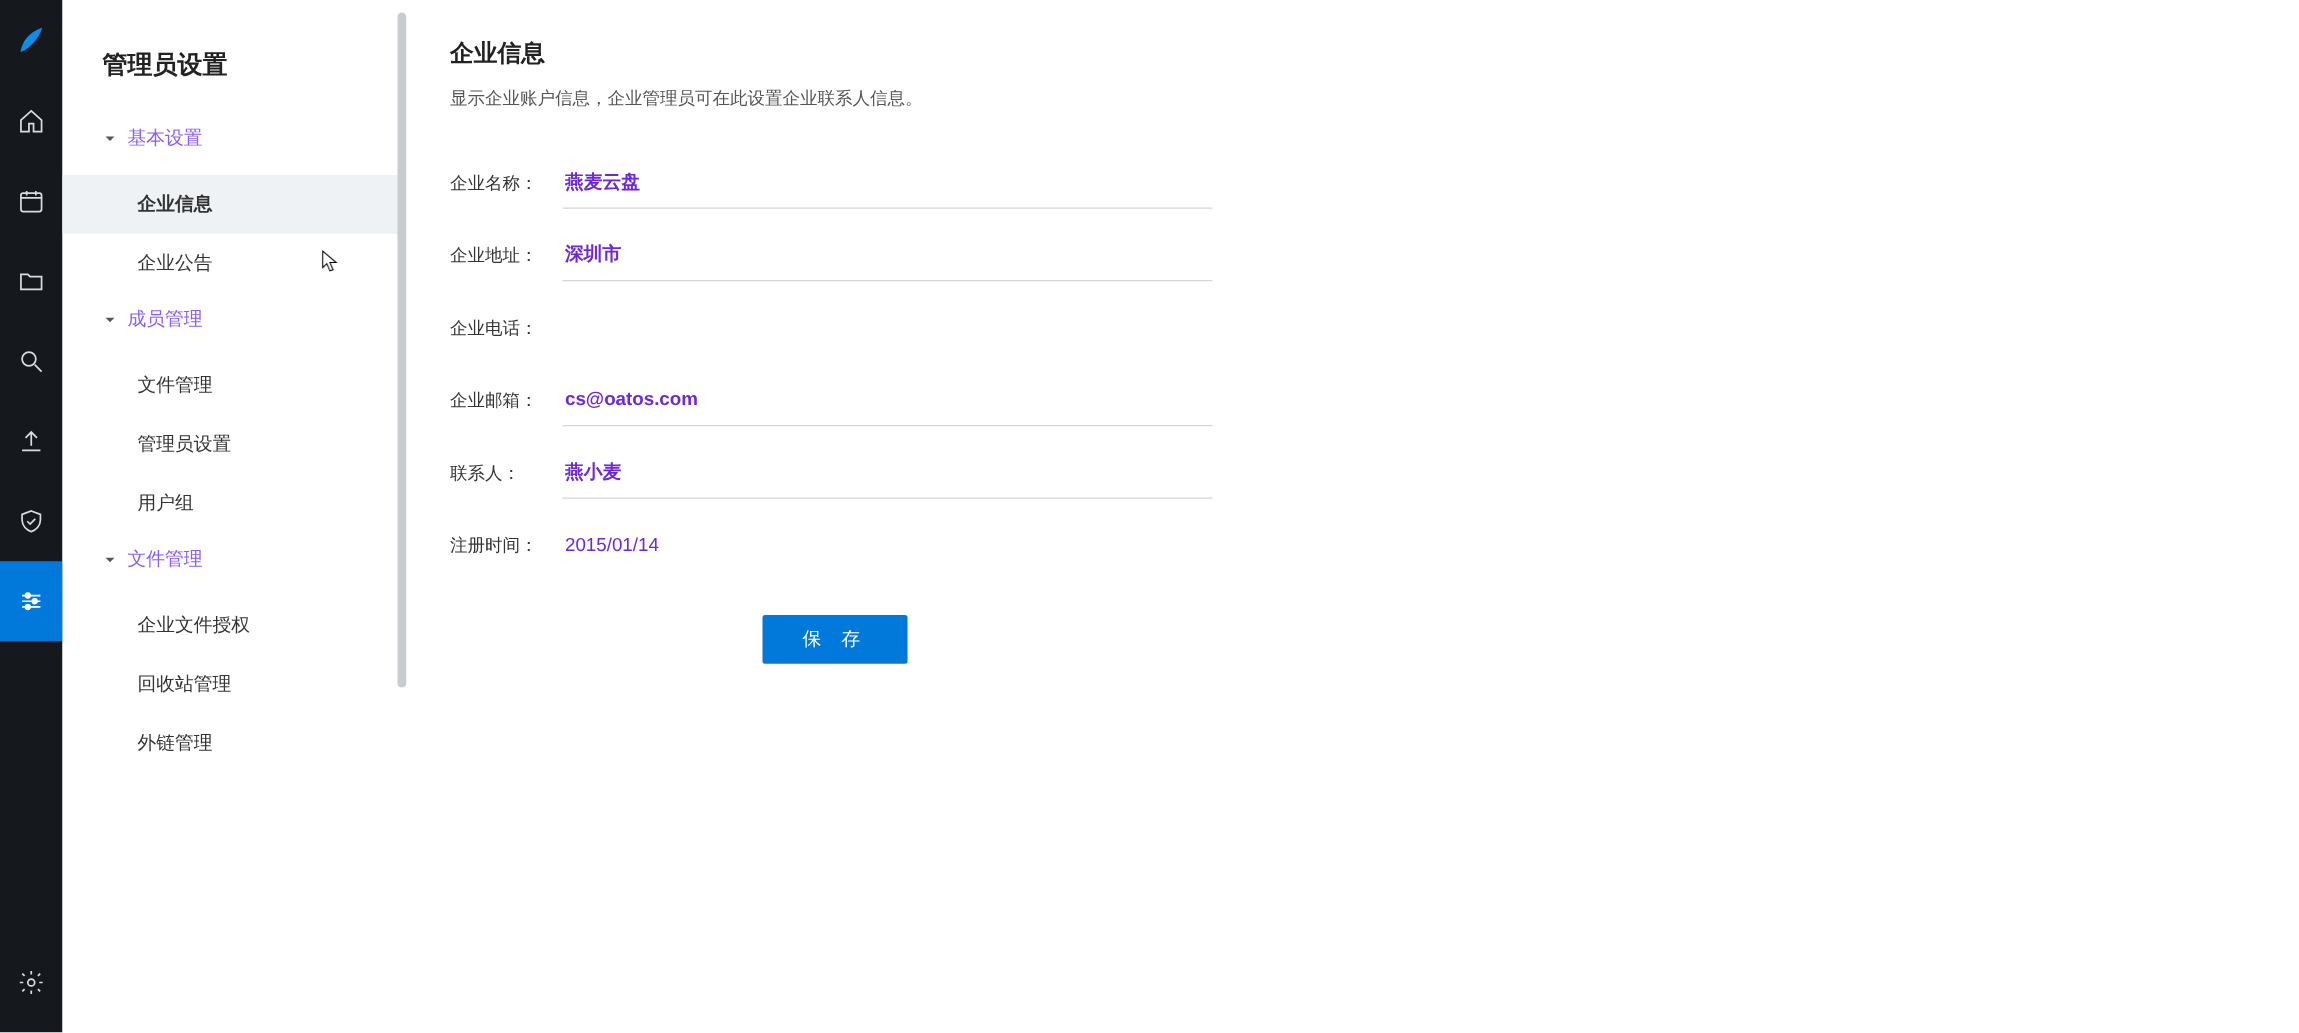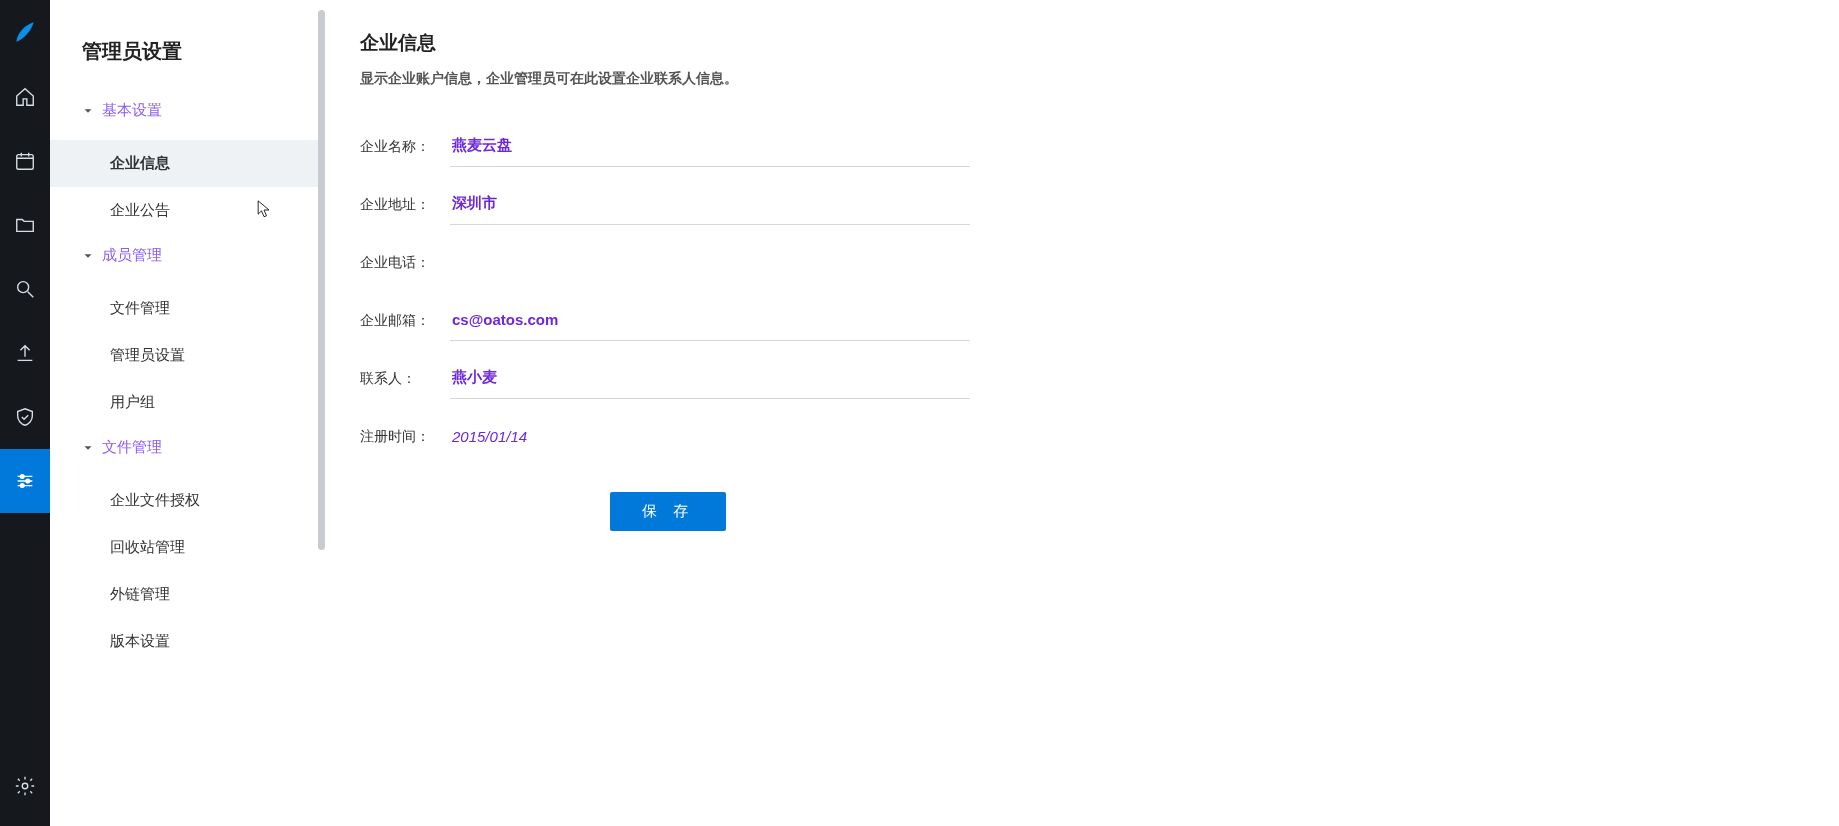--- a/index.html
+++ b/index.html
@@ -20,21 +20,21 @@
   .side-section-hdr { display: flex; align-items: center; gap: 6px; padding: 12px 0 20px 30px; color: #8b5cf6; font-size: 15px; cursor: pointer; }
   .side-section-hdr .chev { width: 16px; height: 16px; display:inline-flex; align-items:center; justify-content:center;}
   .side-section-hdr .chev svg{ width:14px; height:14px; fill:#555;}
   .side-item { padding: 14px 0 14px 60px; font-size: 15px; color: #333; cursor: pointer; }
   .side-item.active { background: #eef2f5; font-weight: 600; }
   .side::after { content:""; position:absolute; top:10px; right:-5px; width:7px; height:540px; background:#c8ccd0; border-radius:4px; }
 
   
   .main { flex: 1; padding: 30px 40px 40px 40px; overflow: auto; }
   .page-title { font-size: 19px; font-weight: 700; }
-  .page-sub { margin-top: 14px; font-size: 14px; color: #555; font-weight: bold; }
+  .page-sub { margin-top: 14px; font-size: 14px; color: #555; }
   .form { margin-top: 30px; }
   .row { display: flex; align-items: center; height: 58px; }
   .lbl { width: 90px; font-size: 14px; color: #333; }
   .field { flex: 0 0 520px; height: 40px; border: none; border-bottom: 1px solid #d6d6d6; font-size: 15px; padding: 4px 2px 6px 2px; outline: none; font-weight:600; color:#6d28d9; background:transparent; }
   .field.readonly { border-bottom: none; font-weight:500;}
   .btnbar { padding-left: 250px; margin-top: 26px; }
   .btn-primary { background:#0079db; color:#fff; border:none; padding: 10px 32px; letter-spacing: 6px; font-size:15px; border-radius:2px; cursor:pointer; }
 
   
   .cursor-img { position: fixed; left: 257px; top: 200px; pointer-events:none; }
@@ -128,21 +128,20 @@
     <span class="chev">
         <svg viewBox="0 0 24 24">
           <path d="M6 9l6 6 6-6z"></path>
         </svg>
       </span>
     <span>文件管理</span>
   </div>
   <div class="side-item">企业文件授权</div>
   <div class="side-item">回收站管理</div>
   <div class="side-item">外链管理</div>
-  <div class="side-item">版本设置</div>
 </aside>
 
 <main class="main">
   <h2 class="page-title">企业信息</h2>
   <p class="page-sub">显示企业账户信息，企业管理员可在此设置企业联系人信息。</p>
 
   <div class="form">
     <div class="row">
       <span class="lbl">企业名称：</span>
       <input class="field" value="燕麦云盘" style="">
@@ -157,21 +156,21 @@
     <div class="row">
       <span class="lbl">企业邮箱：</span>
       <input class="field" value="cs@oatos.com" style="">
     </div>
     <div class="row">
       <span class="lbl">联系人：</span>
       <input class="field" value="燕小麦" style="">
     </div>
     <div class="row">
       <span class="lbl">注册时间：</span>
-      <span class="field readonly" style="display:inline-flex;align-items:center;font-style:italic;">2015/01/14</span>
+      <span class="field readonly" style="display:inline-flex;align-items:center;">2015/01/14</span>
     </div>
     <div class="btnbar">
       <button class="btn-primary">保 存</button>
     </div>
   </div>
 </main>
 
 <div class="cursor-img">
   <svg viewBox="0 0 16 24">
       <path d="M1 1 L1 17 L5 13 L8 20 L11 19 L8 12 L14 12 Z" fill="#fff" stroke="#000" stroke-width="1"></path>

